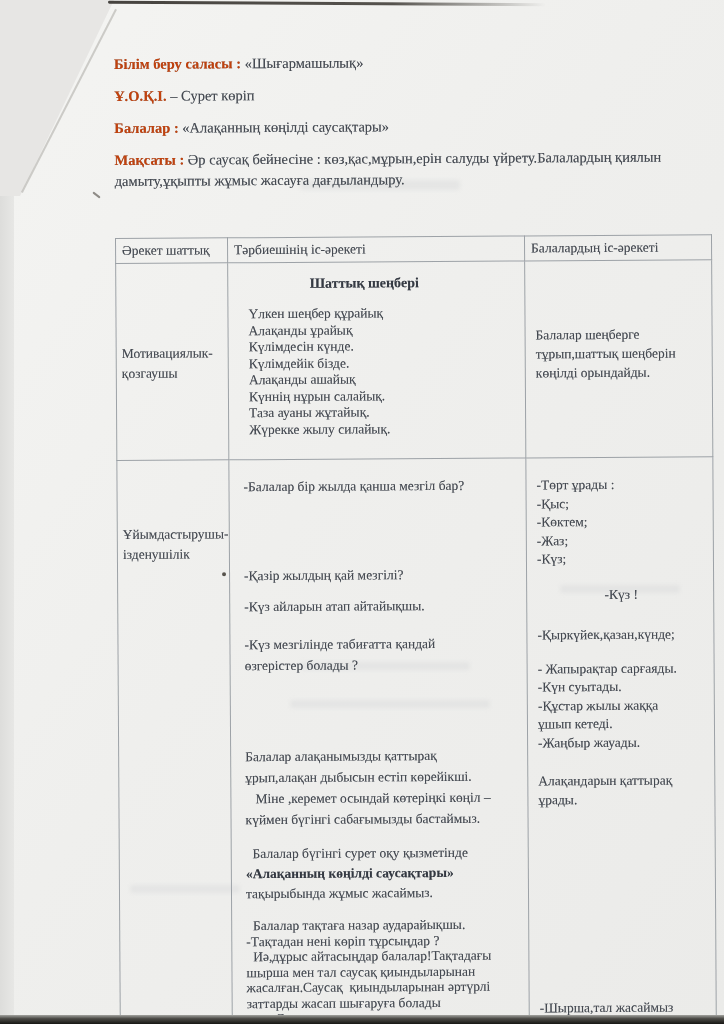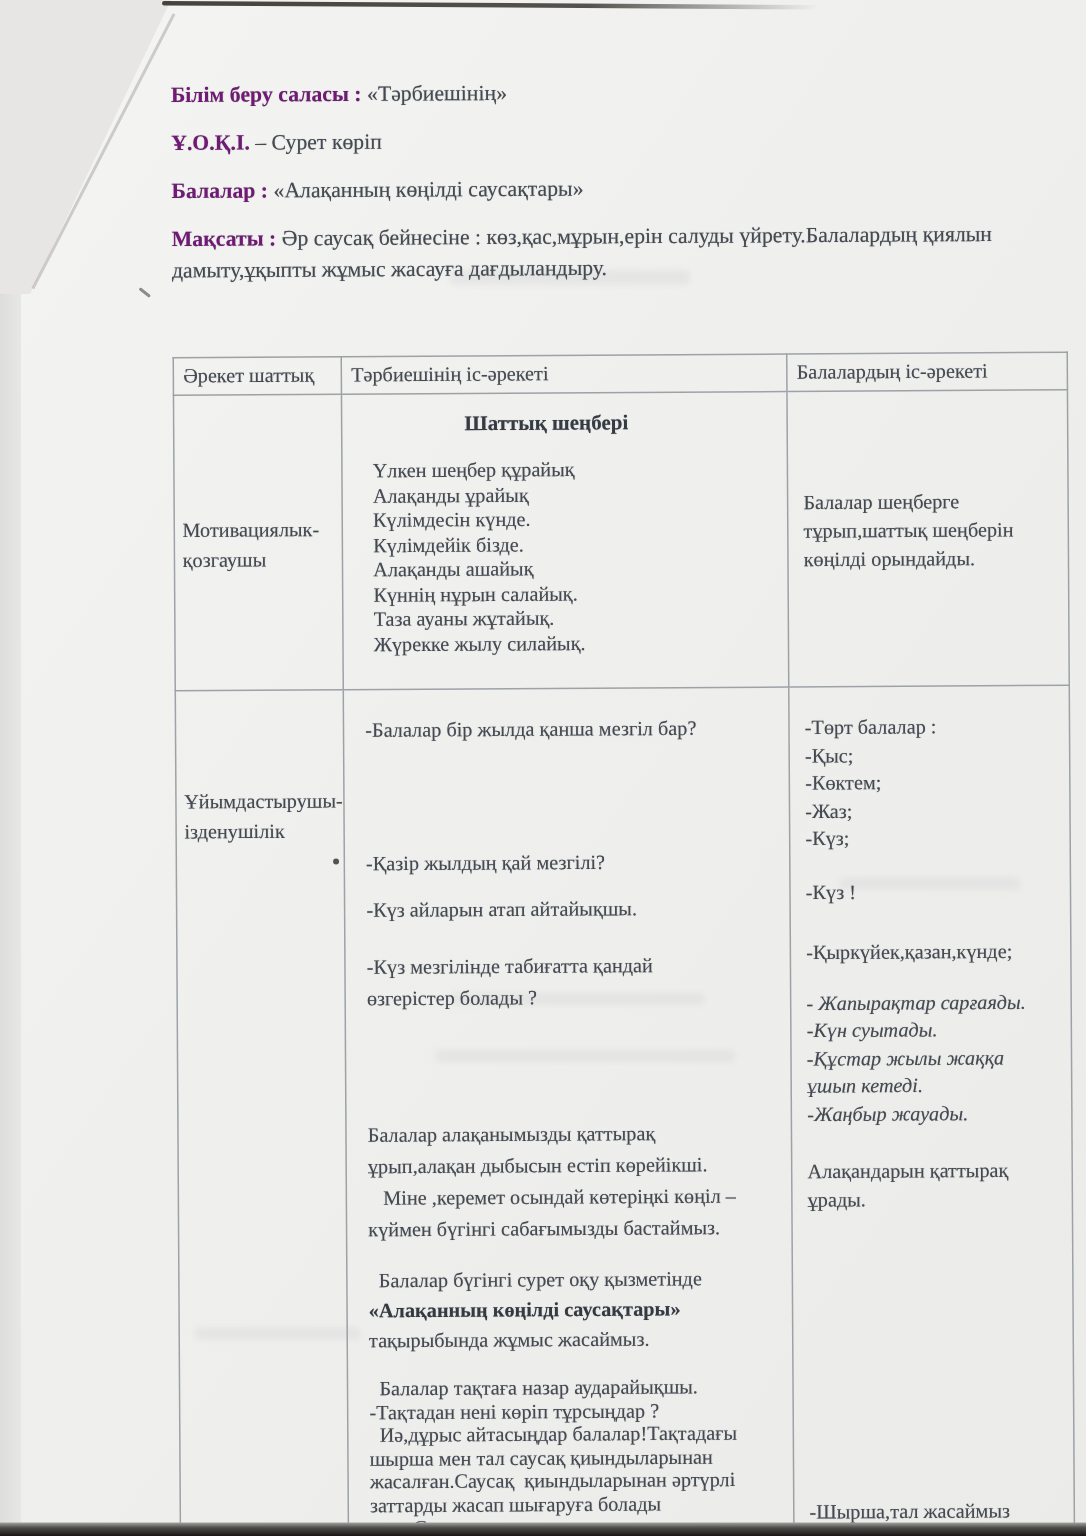--- a/index.html
+++ b/index.html
@@ -39,21 +39,21 @@
   .ghost { position:absolute; background:#d4d5d7; opacity:.38; filter:blur(2px); border-radius:3px; }
 
   .tilt { position:absolute; left:0; top:0; width:724px; height:1024px;
     transform:rotate(-0.35deg); transform-origin:115px 240px; }
 
   
   .doc { position:absolute; left:115px; top:54px; width:585px;
     font-size:14.5px; line-height:21px;
     text-shadow:0 0 .6px rgba(62,67,76,.5); }
   .doc p { margin:0 0 11px 0; }
-  .lbl { font-weight:bold; color:#701a75; }
+  .lbl { font-weight:bold; color:#c2410c; }
 
   
   table.lesson { position:absolute; left:115px; top:238px; width:596px;
     border-collapse:collapse; table-layout:fixed;
     font-size:13.5px; text-shadow:0 0 .6px rgba(62,67,76,.45); }
   .lesson th, .lesson td { border:1px solid #9da2a7; vertical-align:top;
     font-weight:normal; text-align:left; }
   .lesson th { padding:3px 6px 4px 6px; height:17px; line-height:17px; }
   .pre { white-space:pre-wrap; }
 
@@ -78,23 +78,23 @@
   .b3 { margin-top:14px !important; }
   .b4 { margin-top:19px !important; line-height:21px !important; }
   .b5 { margin-top:70px !important; line-height:21px !important; }
   .b6 { margin-top:14px !important; line-height:20px !important; }
   .b6 .bold-line { font-weight:bold; color:#343942; }
   .b6 span { display:block; }
   .b7 { margin-top:14px !important; line-height:15.5px !important; }
 
   .kids2 { padding:18px 8px 0 10px; }
   .kids2 p { margin:0; line-height:18.5px; }
-  .c2 { margin-top:17px !important; }
+  .c2 { margin-top:17px !important;text-align:center; }
   .c3 { margin-top:22px !important; }
-  .c4 { margin-top:15px !important;font-style:italic; }
+  .c4 { margin-top:15px !important; }
   .c5 { margin-top:20px !important; }
   .c6 { margin-top:190px !important; }
 </style>
 </head>
 <body>
 
 <div class="scan">
   <div class="page"></div>
   <div class="left-strip"></div>
   <div class="fold"></div>
@@ -104,21 +104,21 @@
 
   <div class="ghost" style="left:300px; top:180px; width:160px; height:10px;"></div>
   <div class="ghost" style="left:560px; top:585px; width:120px; height:8px;"></div>
   <div class="ghost" style="left:300px; top:662px; width:170px; height:8px;"></div>
   <div class="ghost" style="left:290px; top:700px; width:200px; height:8px;"></div>
   <div class="ghost" style="left:130px; top:885px; width:110px; height:8px;"></div>
 
   <div class="tilt">
 
     <div class="doc">
-      <p><span class="lbl">Білім беру саласы :</span> <span>«Тәрбиешінің»</span></p>
+      <p><span class="lbl">Білім беру саласы :</span> <span>«Шығармашылық»</span></p>
       <p><span class="lbl">Ұ.О.Қ.І.</span> <span>– Сурет көріп</span></p>
       <p><span class="lbl">Балалар :</span> <span>«Алақанның көңілді саусақтары»</span></p>
       <p><span class="lbl">Мақсаты :</span> <span>Әр саусақ бейнесіне : көз,қас,мұрын,ерін салуды үйрету.Балалардың қиялын дамыту,ұқыпты жұмыс жасауға дағдыландыру.</span></p>
     </div>
 
     <table class="lesson">
       <colgroup>
         <col style="width:112px">
           <col style="width:297px">
           <col style="width:187px">
@@ -174,21 +174,21 @@
             </p>
             <p class="b7 pre">  Балалар тақтаға назар аударайықшы.
 -Тақтадан нені көріп тұрсыңдар ?
   Иә,дұрыс айтасыңдар балалар!Тақтадағы
 шырша мен тал саусақ қиындыларынан
 жасалған.Саусақ  қиындыларынан әртүрлі
 заттарды жасап шығаруға болады
 екен.Сонымен қатар,алақан ,саусақ және</p>
           </td>
           <td class="kids2">
-            <p class="c1 pre">-Төрт балалар :
+            <p class="c1 pre">-Төрт ұрады :
 -Қыс;
 -Көктем;
 -Жаз;
 -Күз;</p>
             <p class="c2 pre">-Күз !</p>
             <p class="c3 pre">-Қыркүйек,қазан,күнде;</p>
             <p class="c4 pre">- Жапырақтар сарғаяды.
 -Күн суытады.
 -Құстар жылы жаққа
 ұшып кетеді.

